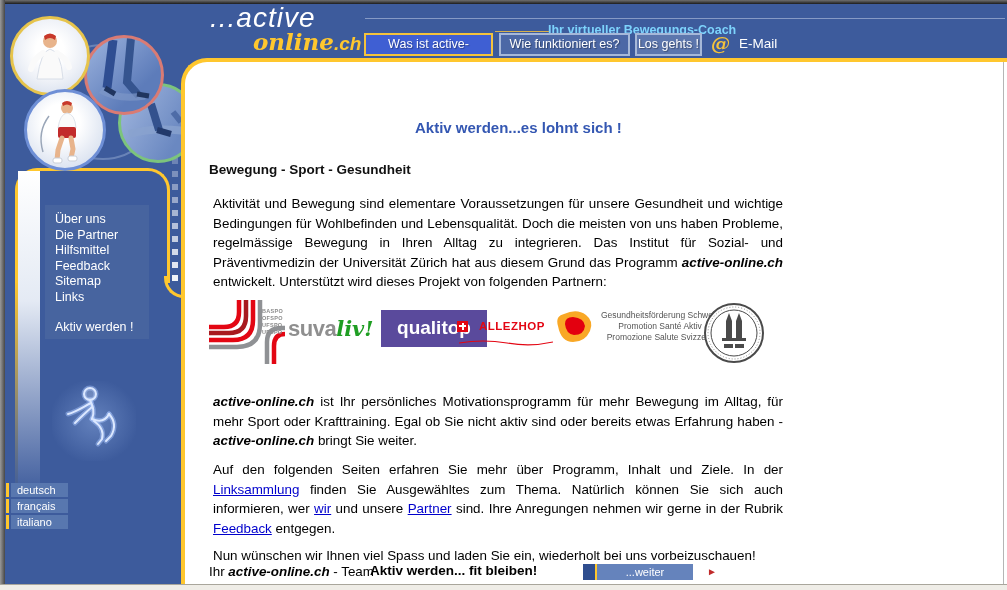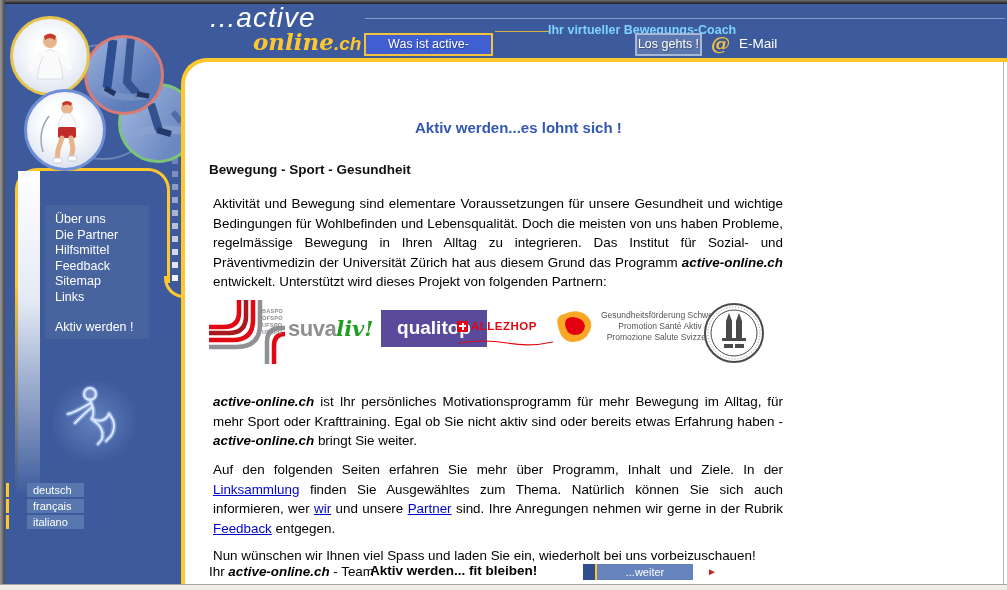--- a/index.html
+++ b/index.html
@@ -66,21 +66,21 @@
         box-sizing:border-box;padding:7px 0 0 10px;}
   .menu-item{color:#fff;font-size:12.5px;line-height:15.5px;cursor:pointer;}
   .menu-cta{color:#fff;font-size:12.5px;line-height:15.5px;margin-top:15px;cursor:pointer;}
   .squares{position:absolute;left:167px;top:100px;width:6px;}
   .sq{width:6px;height:6px;margin-bottom:7px;background:#fff;}
   .figure{position:absolute;left:47px;top:323px;width:84px;height:80px;
           background:radial-gradient(ellipse at 50% 50%,rgba(130,160,215,.55),rgba(61,91,156,0) 75%);}
   .lang{position:absolute;left:1px;width:62px;height:14px;margin:0;cursor:pointer;}
   .lang .bar{position:absolute;left:0;top:0;width:3px;height:14px;background:#FFC72E;}
   .lang .bg{position:absolute;left:5px;top:0;width:57px;height:14px;background:#5877AF;
-            color:#fff;font-size:11px;line-height:14px;padding-left:6px;box-sizing:border-box;margin-left:16px;}
+            color:#fff;font-size:11px;line-height:14px;padding-left:6px;box-sizing:border-box;}
 
   
   .content{position:absolute;left:181px;top:58px;width:826px;height:526px;box-sizing:border-box;
            border-top:4px solid #FFC72E;border-left:4px solid #FFC72E;
            border-top-left-radius:26px;background:#fff;z-index:10;}
   .cinner{position:absolute;left:0;top:0;width:822px;height:522px;}
   .title{position:absolute;left:24px;top:40px;font-size:36px;font-weight:bold;letter-spacing:1px;
          color:#ffffff;-webkit-text-stroke:1.3px #7E9CD2;
          text-shadow:0 0 1px #7E9CD2,0 0 1px #7E9CD2;}
   .subtitle{position:absolute;left:230px;top:57px;color:#3457B2;font-weight:bold;
@@ -96,21 +96,21 @@
   .logo-baspo{position:absolute;left:24px;top:238px;width:76px;height:64px;background:#fff;}
   .baspo-txt{position:absolute;left:53px;top:8px;color:#8a8a8a;font-size:5.5px;line-height:7px;
              font-weight:bold;letter-spacing:.3px;}
   .logo-suva{position:absolute;left:103px;top:254px;white-space:nowrap;}
   .suva-g{color:#8F8F8F;font-weight:bold;font-size:22px;letter-spacing:-.5px;}
   .suva-liv{color:#1F9E23;font-family:"DejaVu Serif",serif;font-style:italic;
             font-weight:bold;font-size:21px;}
   .logo-qualitop{position:absolute;left:196px;top:248px;width:106px;height:37px;background:#5A4A9C;
                  color:#fff;font-weight:bold;font-size:19px;text-align:center;line-height:36px;}
   .logo-allezhop{position:absolute;left:272px;top:258px;width:100px;}
-  .ah-row{display:flex;align-items:center;}
+  .ah-row{display:flex;align-items:center;gap:8px;}
   .ah-cross{width:11px;height:11px;background:#E30613;position:relative;margin-right:3px;flex:0 0 11px;}
   .ah-cross::before{content:"";position:absolute;left:4.5px;top:2px;width:2px;height:7px;background:#fff;}
   .ah-cross::after{content:"";position:absolute;left:2px;top:4.5px;width:7px;height:2px;background:#fff;}
   .ah-text{color:#E30613;font-weight:bold;font-size:11.5px;letter-spacing:.5px;}
   .logo-gfch{position:absolute;left:366px;top:244px;display:flex;align-items:center;}
   .gfch-text{margin-left:6px;color:#555;font-size:8.5px;line-height:11px;text-align:center;}
   .logo-seal{position:absolute;left:518px;top:240px;width:62px;height:62px;}
 
   
   .team{position:absolute;left:24px;top:502px;font-size:13.4px;color:#000;}
@@ -134,20 +134,21 @@
 
   <div class="header">
     <div class="logo-active">...active</div>
     <div class="logo-online">
       <span class="script">online</span><span class="tld">.ch</span>
     </div>
     <div class="line-a"></div>
     <div class="line-b"></div>
     <div class="tagline">Ihr virtueller Bewegungs-Coach</div>
     <div class="navbtn b1">Was ist active-online.ch?</div>
+    <div class="navbtn b2">Wie funktioniert es?</div>
     <div class="navbtn b3">Los gehts !</div>
     <div class="email">
       <span class="at">@</span><span class="lbl">E-Mail</span>
     </div>
   </div>
 
   <div class="sidebar">
     <div class="sbox"></div>
     <div class="scurve"></div>
     <div class="sfade"></div>

